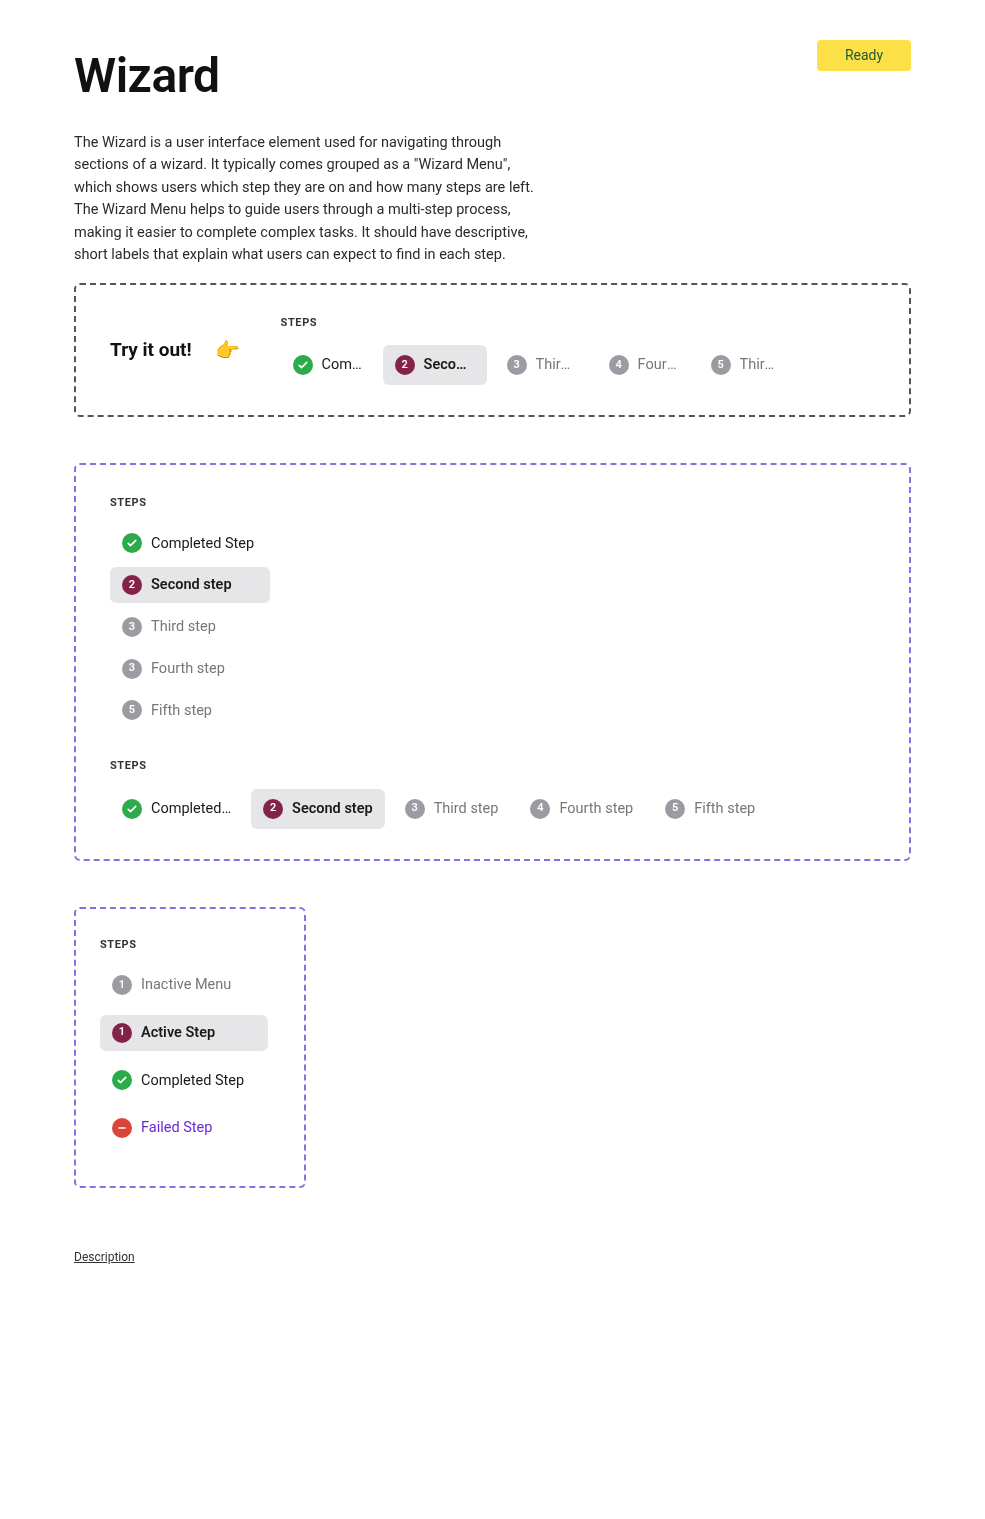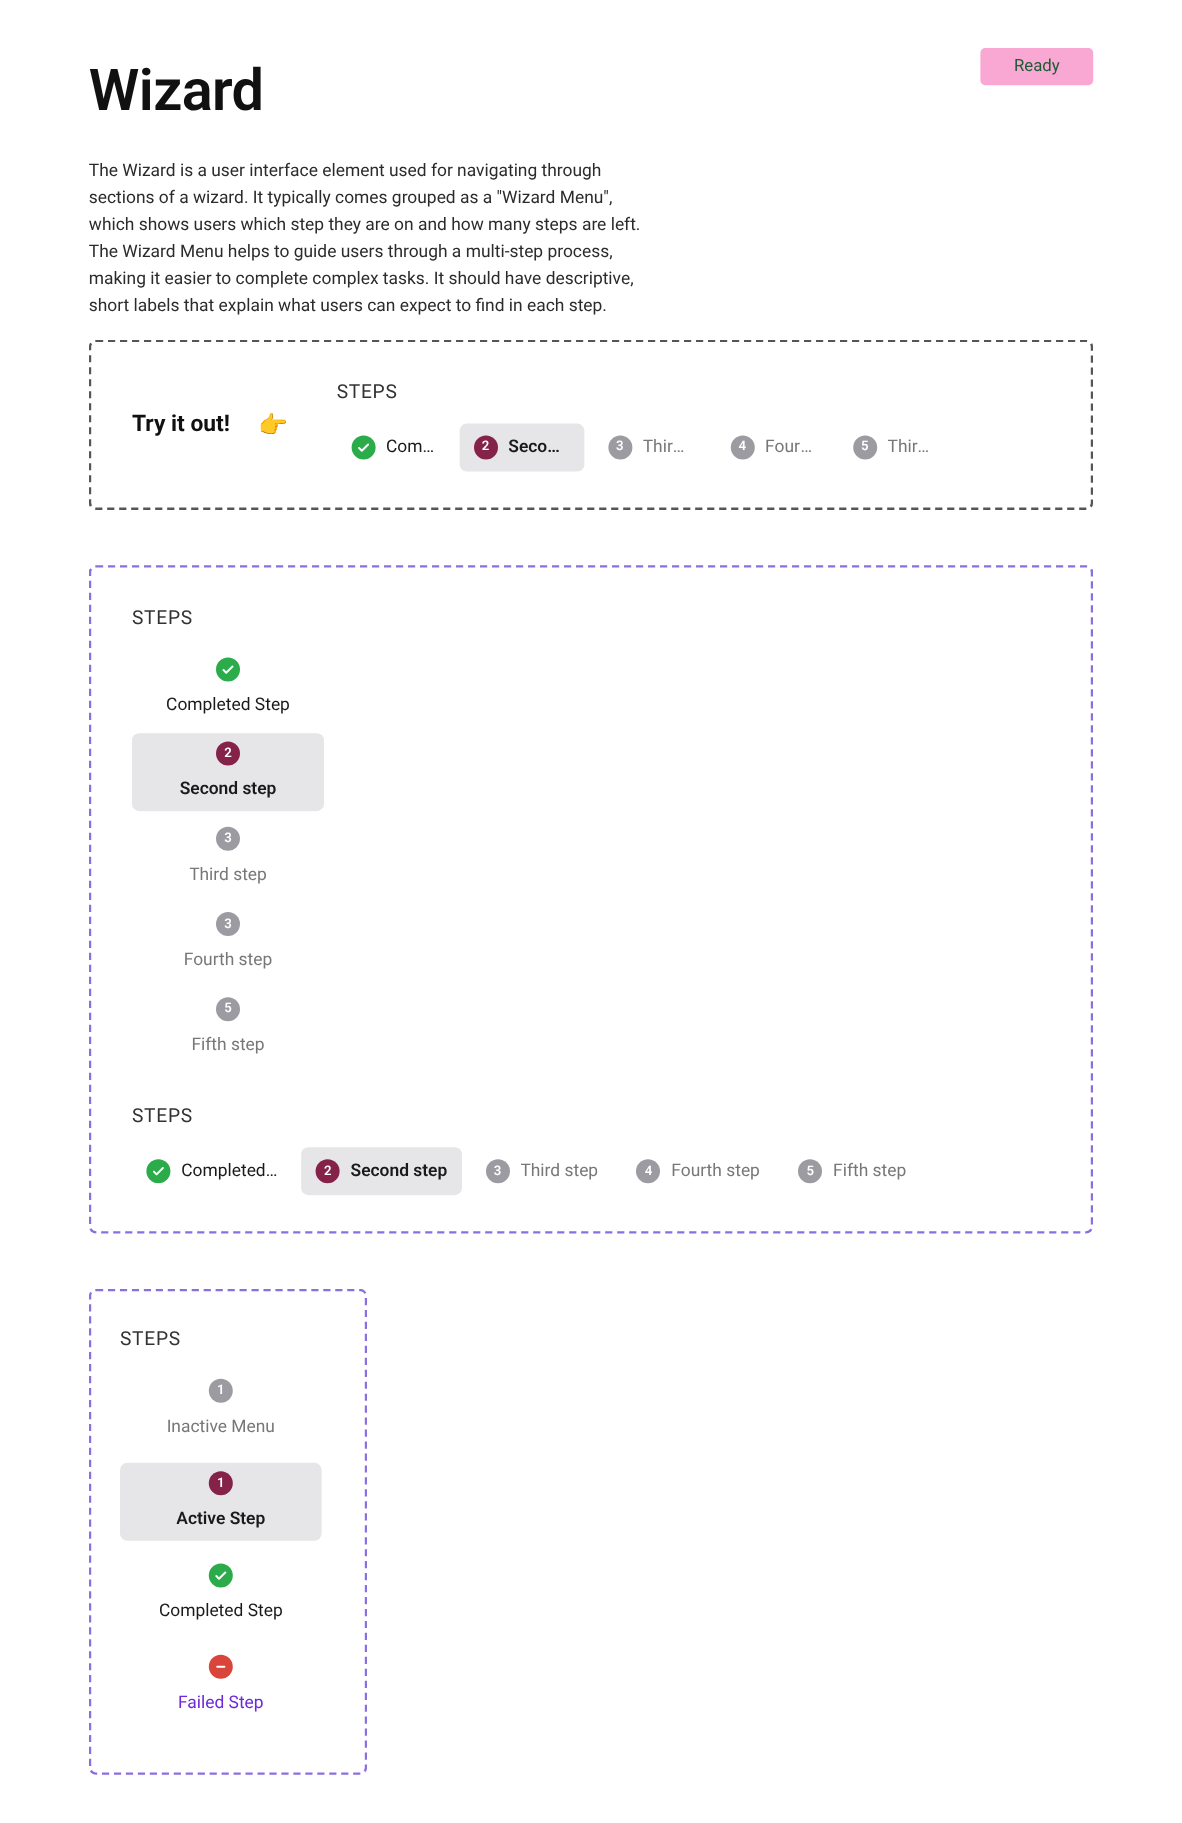--- a/index.html
+++ b/index.html
@@ -20,21 +20,21 @@
     align-items: flex-start;
     margin-bottom: 20px;
   }
   .title {
     font-size: 48px;
     font-weight: 600;
     letter-spacing: -0.5px;
     color: #111;
   }
   .badge-ready {
-    background: #f9a8d4;
+    background: #fde047;
     color: #1e5b33;
     font-size: 14px;
     padding: 5px 14px;
     border-radius: 4px;
     display: inline-flex;
     align-items: center;
     justify-content: center;
     min-width: 94px;
   }
   .description {
@@ -73,22 +73,22 @@
     align-items: center;
     gap: 24px;
     white-space: nowrap;
   }
   .tryit-emoji {
     font-size: 20px;
   }
 
   
   .steps-heading {
-    font-size: 16px;
-    font-weight: 400;
+    font-size: 11px;
+    font-weight: 700;
     letter-spacing: 0.6px;
     color: #333;
     margin-bottom: 14px;
   }
 
   
   .wizard {
     display: flex;
     gap: 8px;
   }
@@ -104,21 +104,21 @@
     align-items: center;
     gap: 9px;
     padding: 7px 12px;
     border-radius: 6px;
     font-size: 14.5px;
     color: #777;
     cursor: pointer;
     white-space: nowrap;
     min-width: 0;
   }
-  .wizard.vertical .step { width: 160px; flex-direction: column; }
+  .wizard.vertical .step { width: 160px; }
   .step .label {
     overflow: hidden;
     text-overflow: ellipsis;
     min-width: 0;
   }
   .step.active {
     background: #e6e6e8;
     color: #1a1a1a;
     font-weight: 600;
   }

